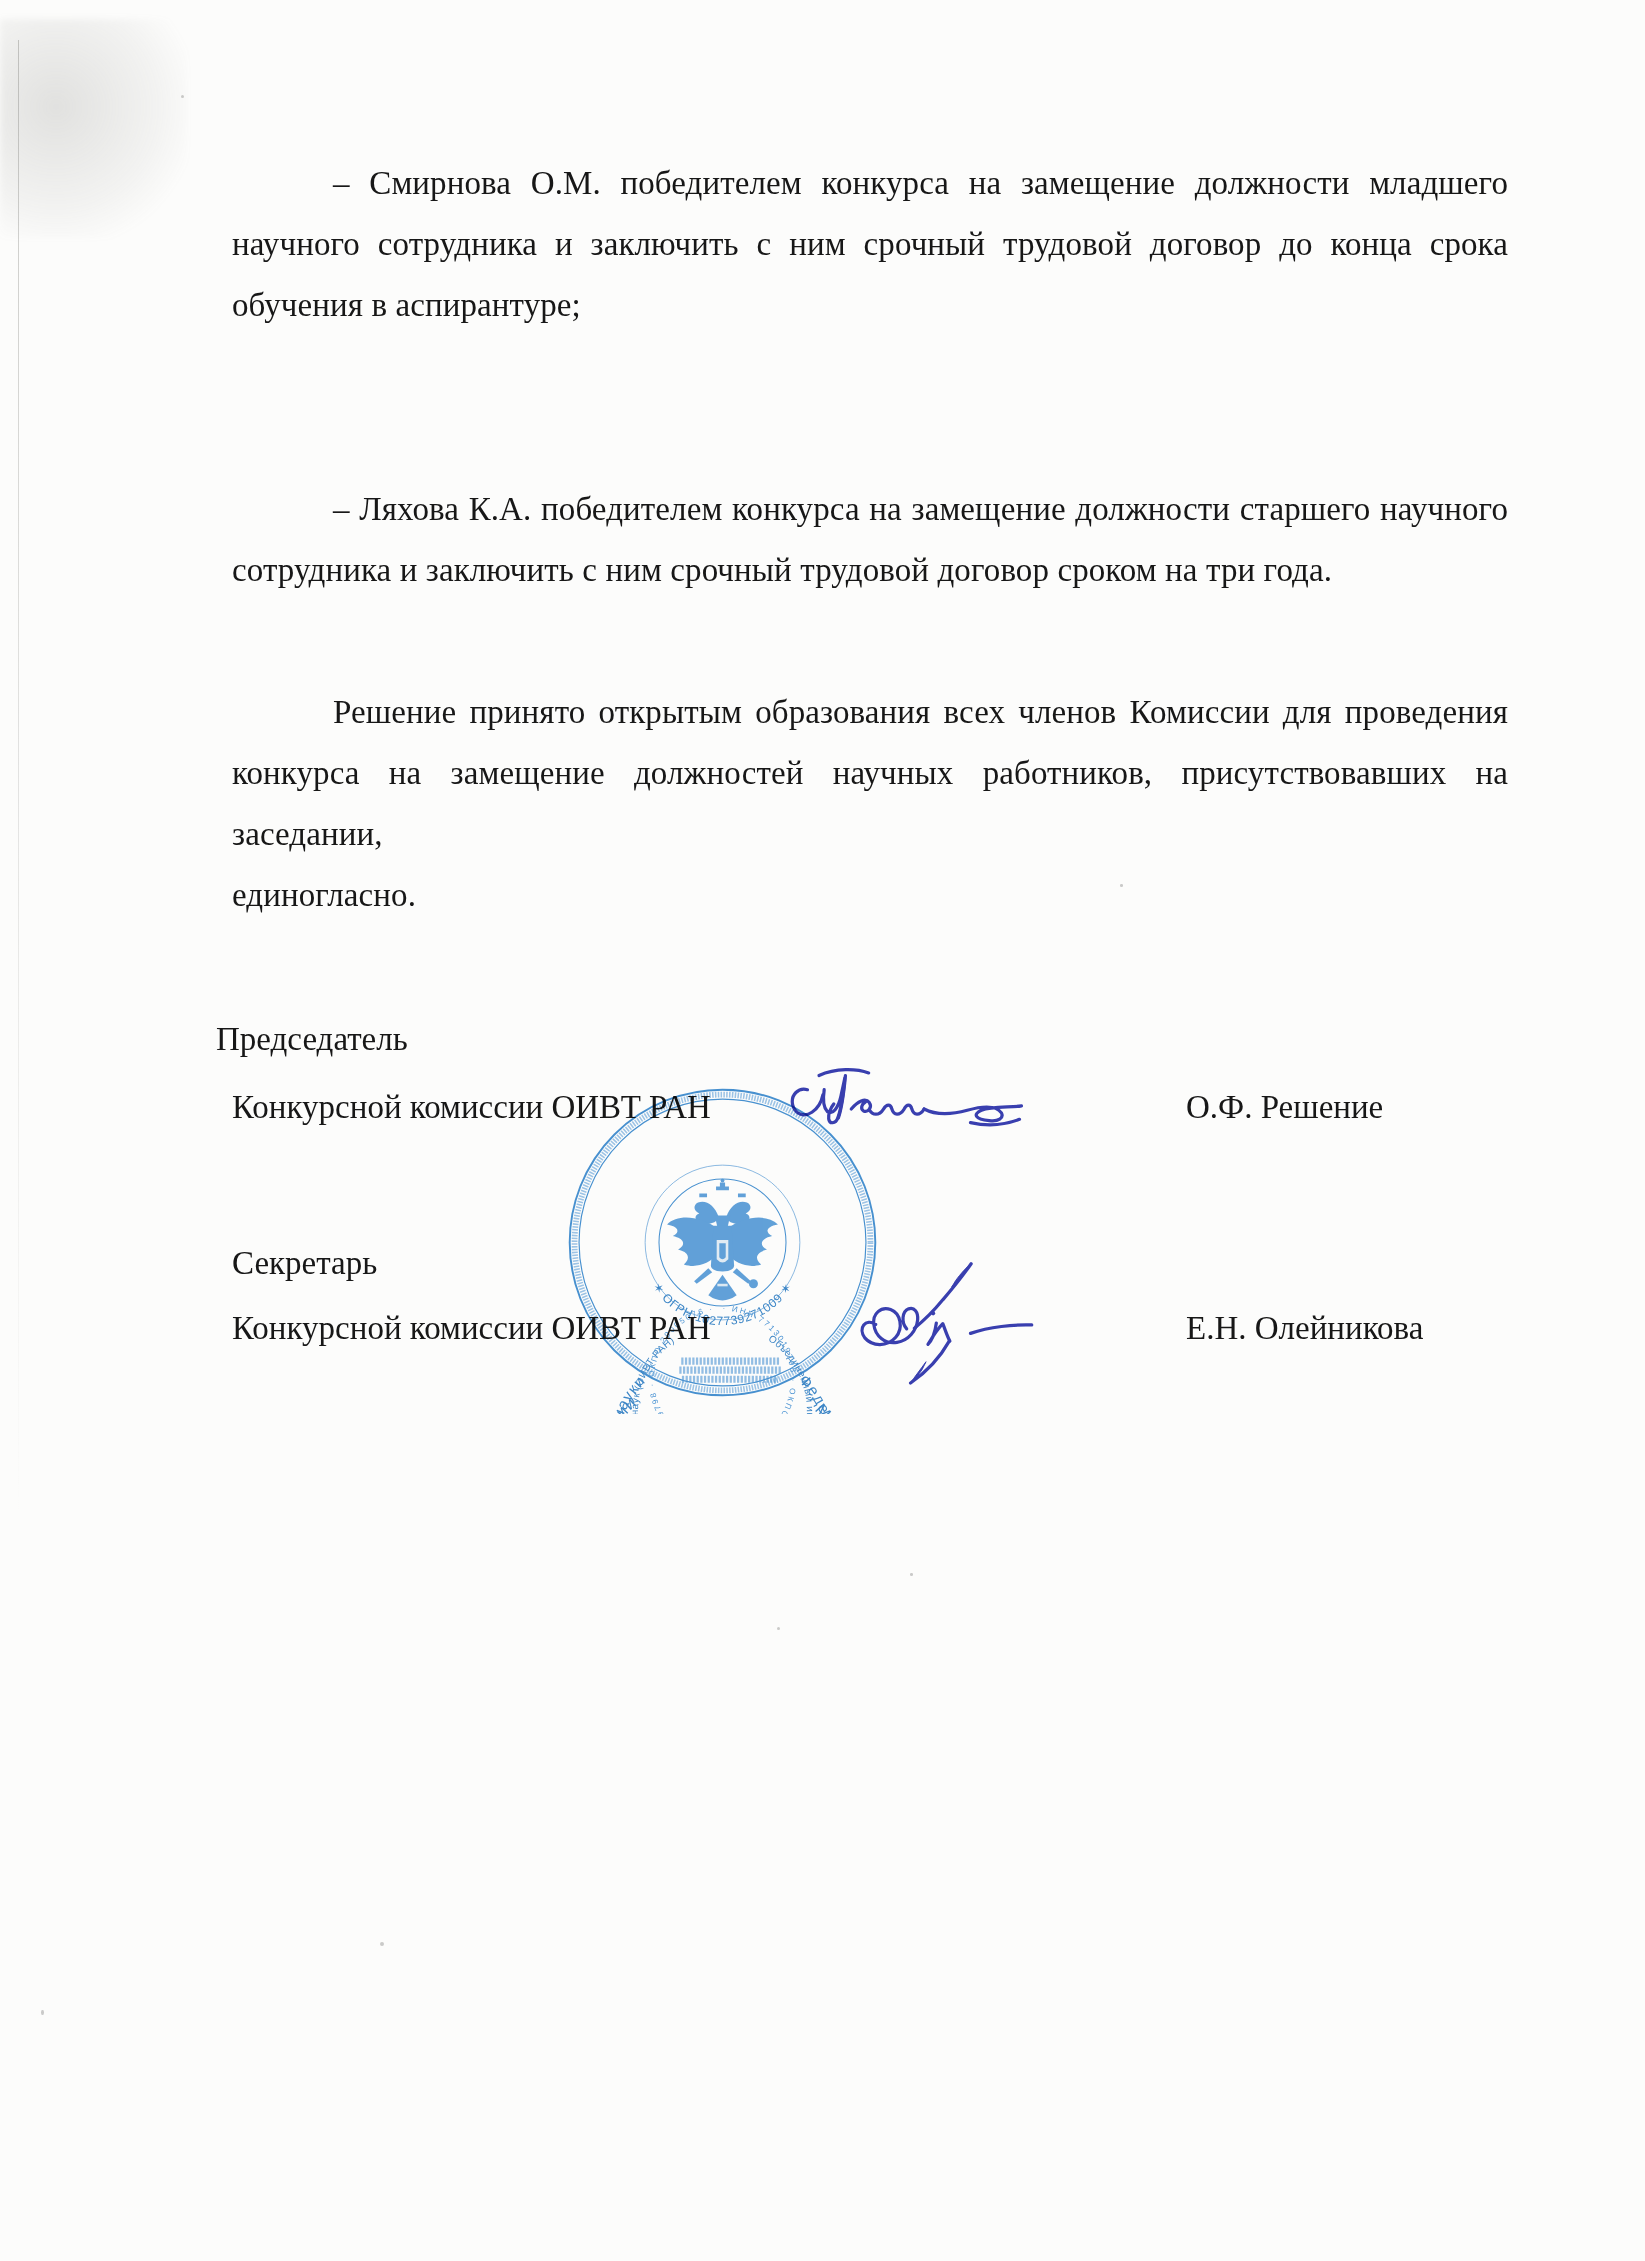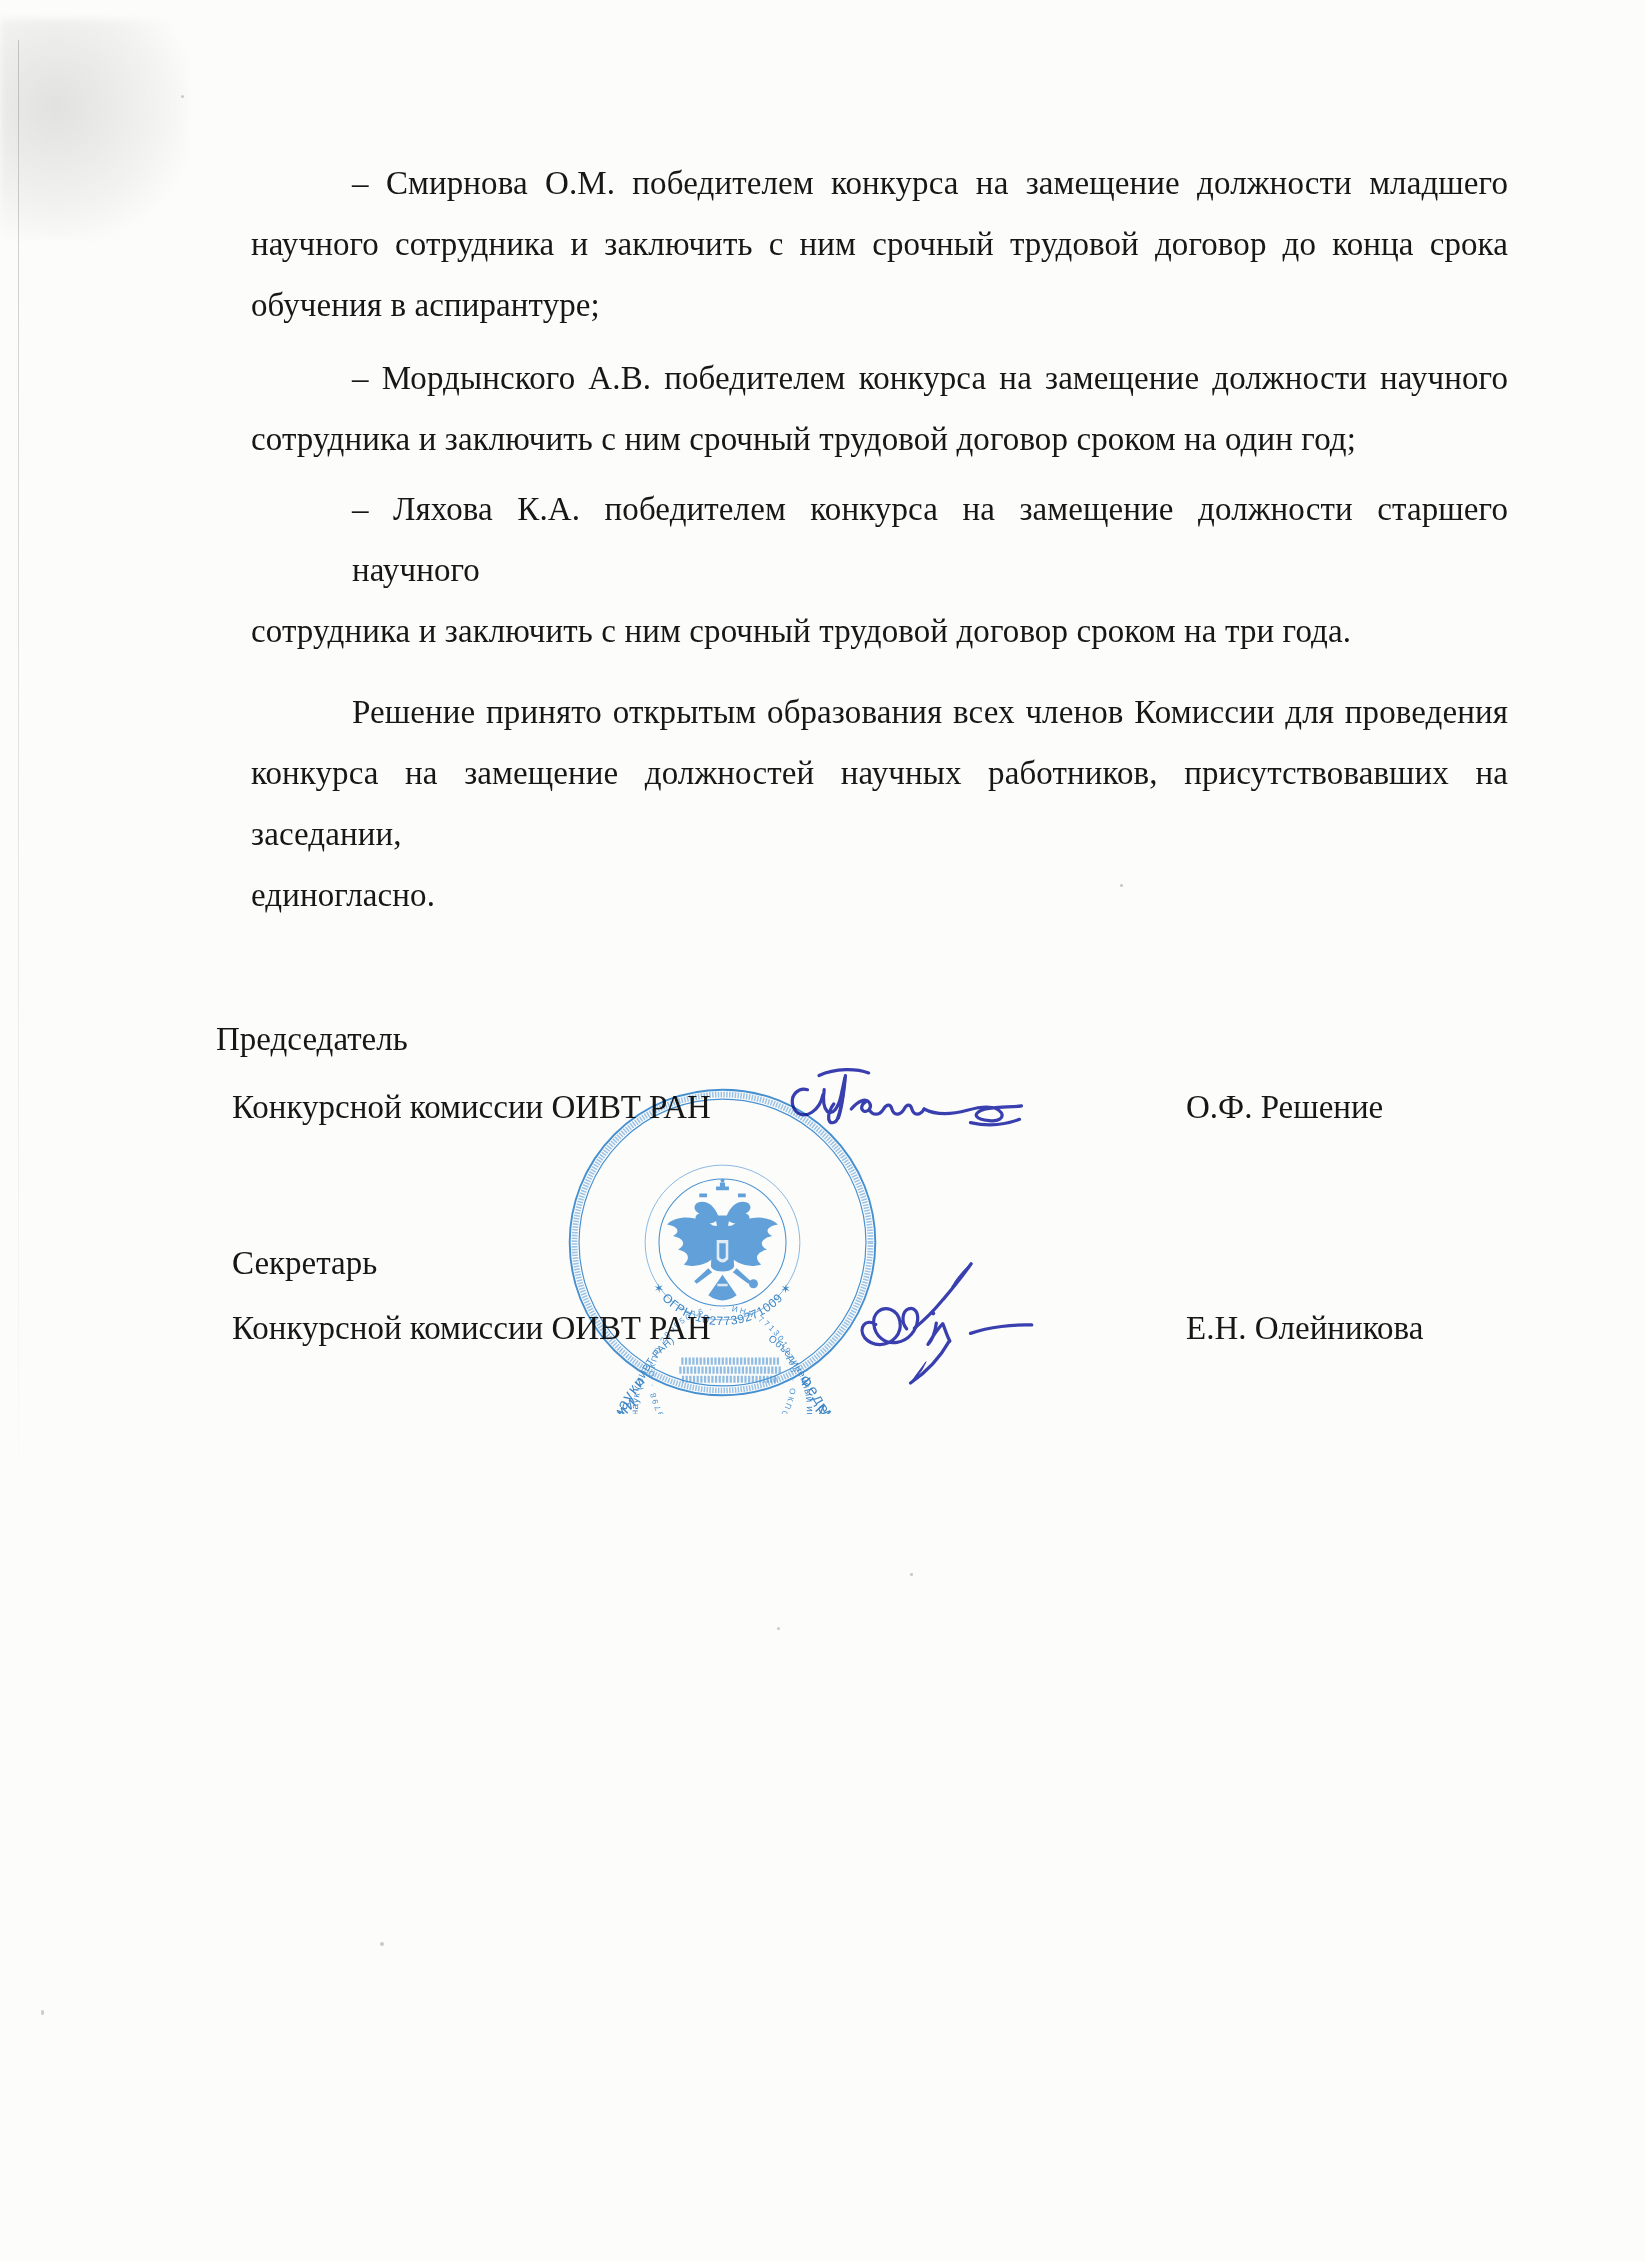--- a/index.html
+++ b/index.html
@@ -22,21 +22,21 @@
     background:linear-gradient(to bottom, rgba(140,140,136,.45), rgba(140,140,136,.18) 60%, rgba(140,140,136,0));
     filter:blur(0.4px);
   }
   .speck{position:absolute;border-radius:50%;background:#8f8f8b;opacity:.45;}
   
   .para{
     position:absolute;left:232px;width:1276px;
     font-size:33px;line-height:61px;
     letter-spacing:0.1px;
   }
-  .para .ln{min-height:61px;margin-left:19px;}
+  .para .ln{min-height:61px;}
   .jl{text-align:justify;text-align-last:justify;}
   .ll{text-align:center;text-align-last:left;}
   .fl{padding-left:101px;}
   .txt{
     position:absolute;font-size:33px;line-height:61px;white-space:nowrap;
   }
   
   .stamp-svg{
     position:absolute;left:551px;top:1071px;width:343px;height:343px;
     mix-blend-mode:multiply;opacity:.93;filter:blur(0.2px);
@@ -61,24 +61,20 @@
   <div class="speck" style="left:380px;top:1942px;width:3.9px;height:3.9px;"></div>
   <div class="speck" style="left:910px;top:1573px;width:2.6px;height:2.6px;"></div>
   <div class="speck" style="left:41px;top:2010px;width:2.6px;height:4.5px;"></div>
 
   <div class="para" style="top:153px;">
     <div class="ln jl fl">– Смирнова О.М. победителем конкурса на замещение должности младшего</div>
     <div class="ln jl">научного сотрудника и заключить с ним срочный трудовой договор до конца срока</div>
     <div class="ln ll">обучения в аспирантуре;</div>
   </div>
 
-  <div class="para" style="top:348px;">
-    <div class="ln jl fl">– Мордынского А.В. победителем конкурса на замещение должности научного</div>
-    <div class="ln ll">сотрудника и заключить с ним срочный трудовой договор сроком на один год;</div>
-  </div>
 
   <div class="para" style="top:479px;">
     <div class="ln jl fl">– Ляхова К.А. победителем конкурса на замещение должности старшего научного</div>
     <div class="ln ll">сотрудника и заключить с ним срочный трудовой договор сроком на три года.</div>
   </div>
 
   <div class="para" style="top:682px;">
     <div class="ln jl fl">Решение принято открытым образования всех членов Комиссии для проведения</div>
     <div class="ln jl">конкурса на замещение должностей научных работников, присутствовавших на заседании,</div>
     <div class="ln ll">единогласно.</div>

